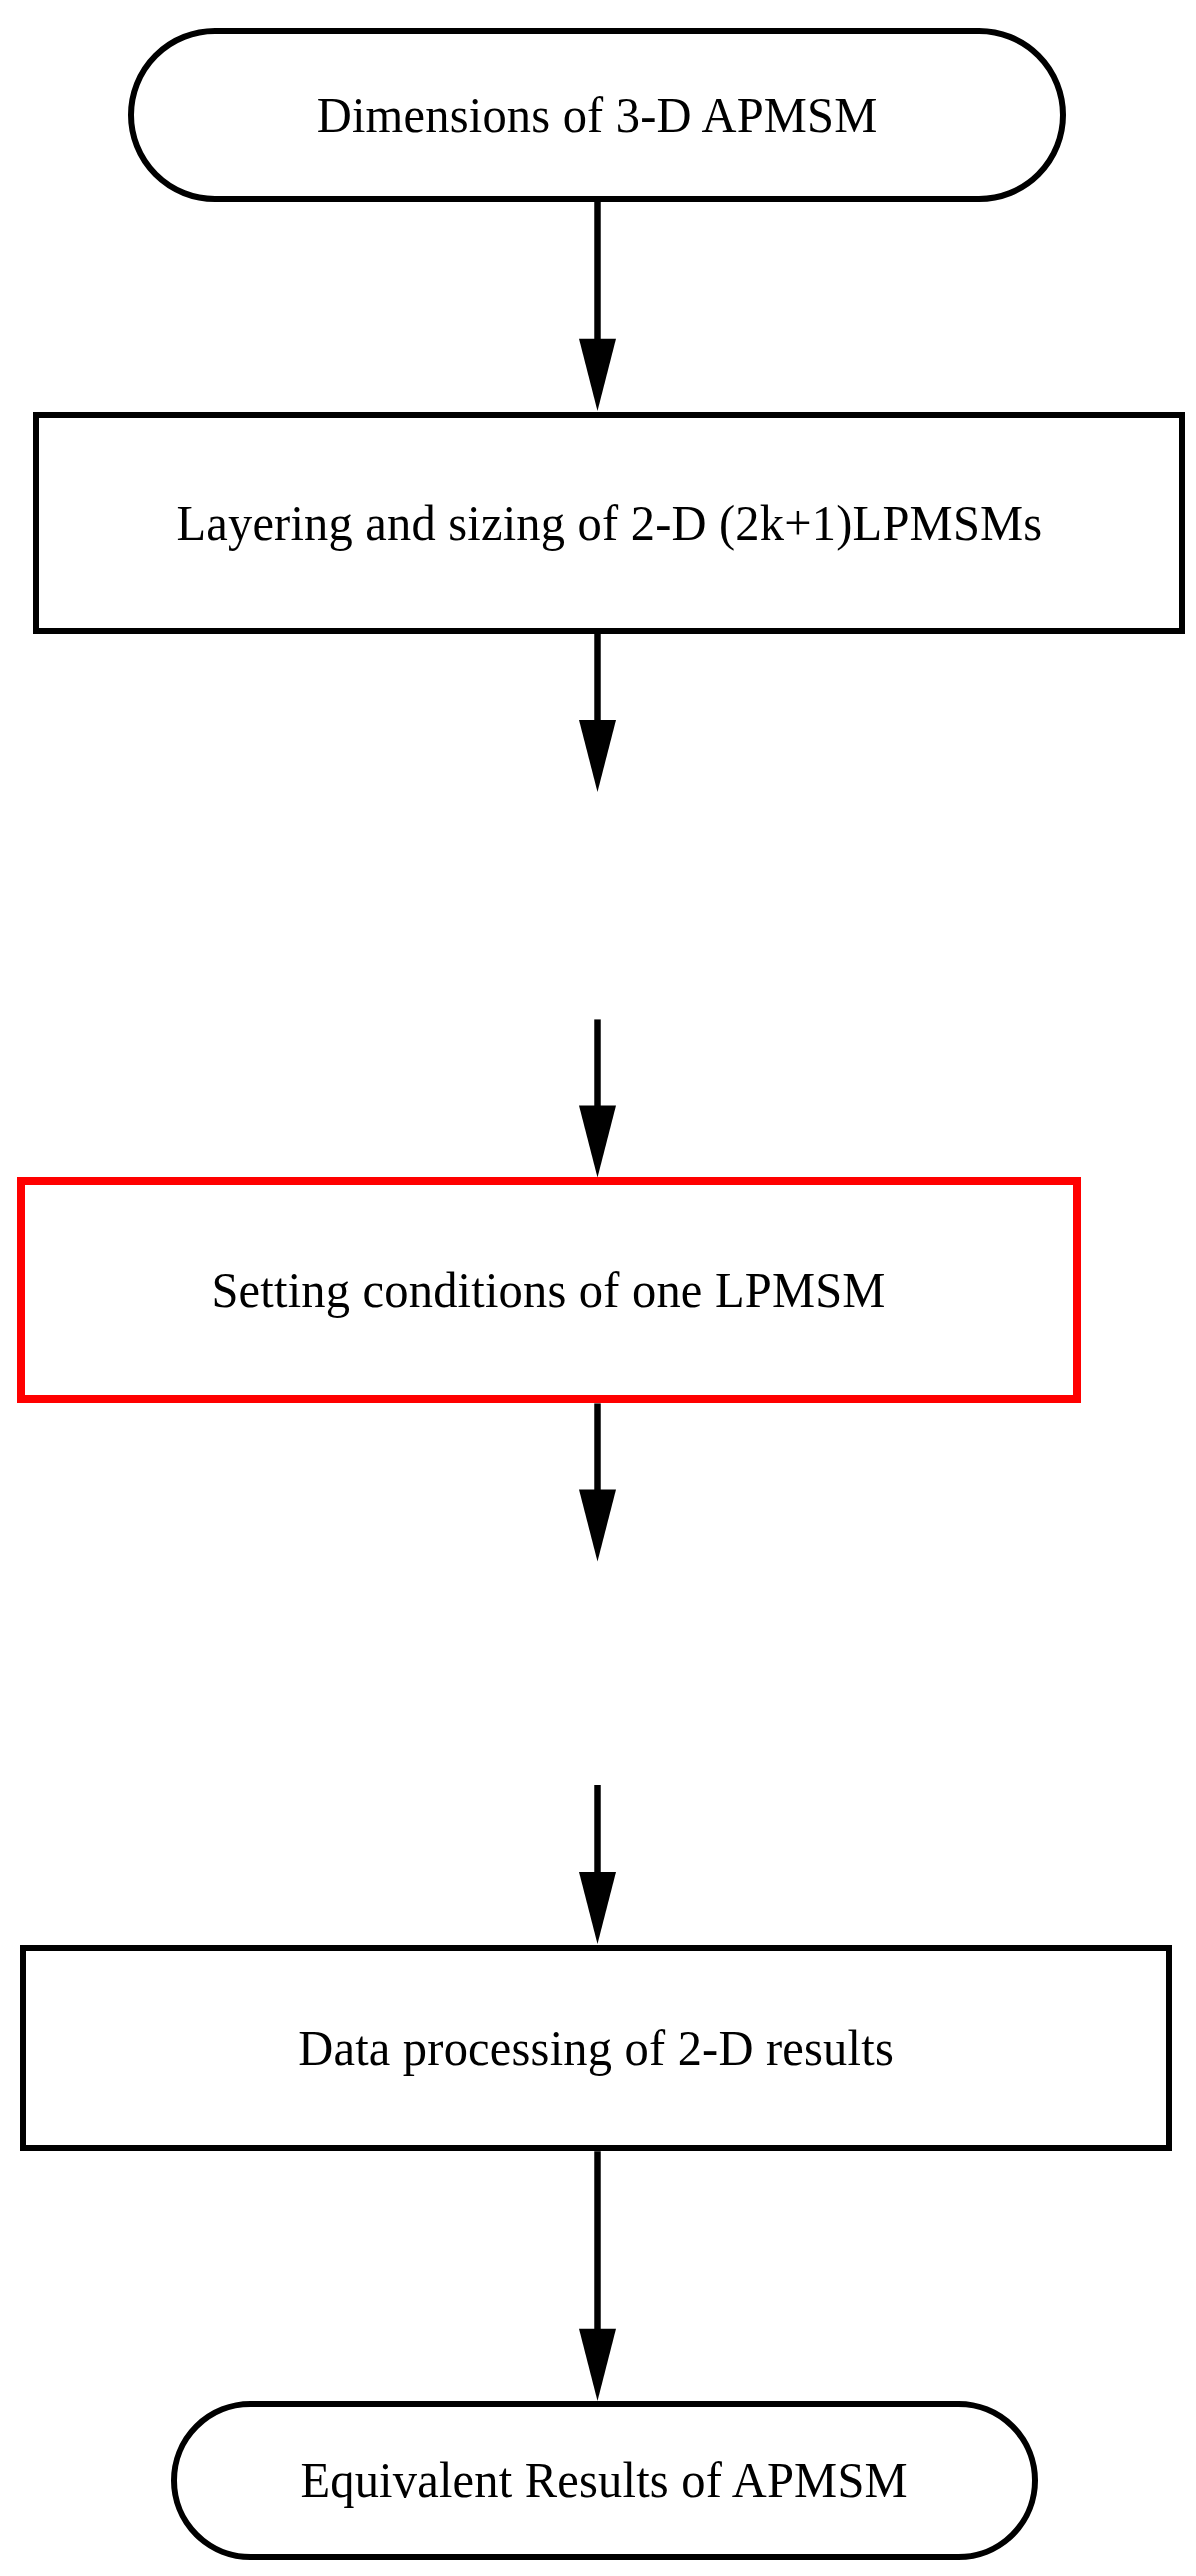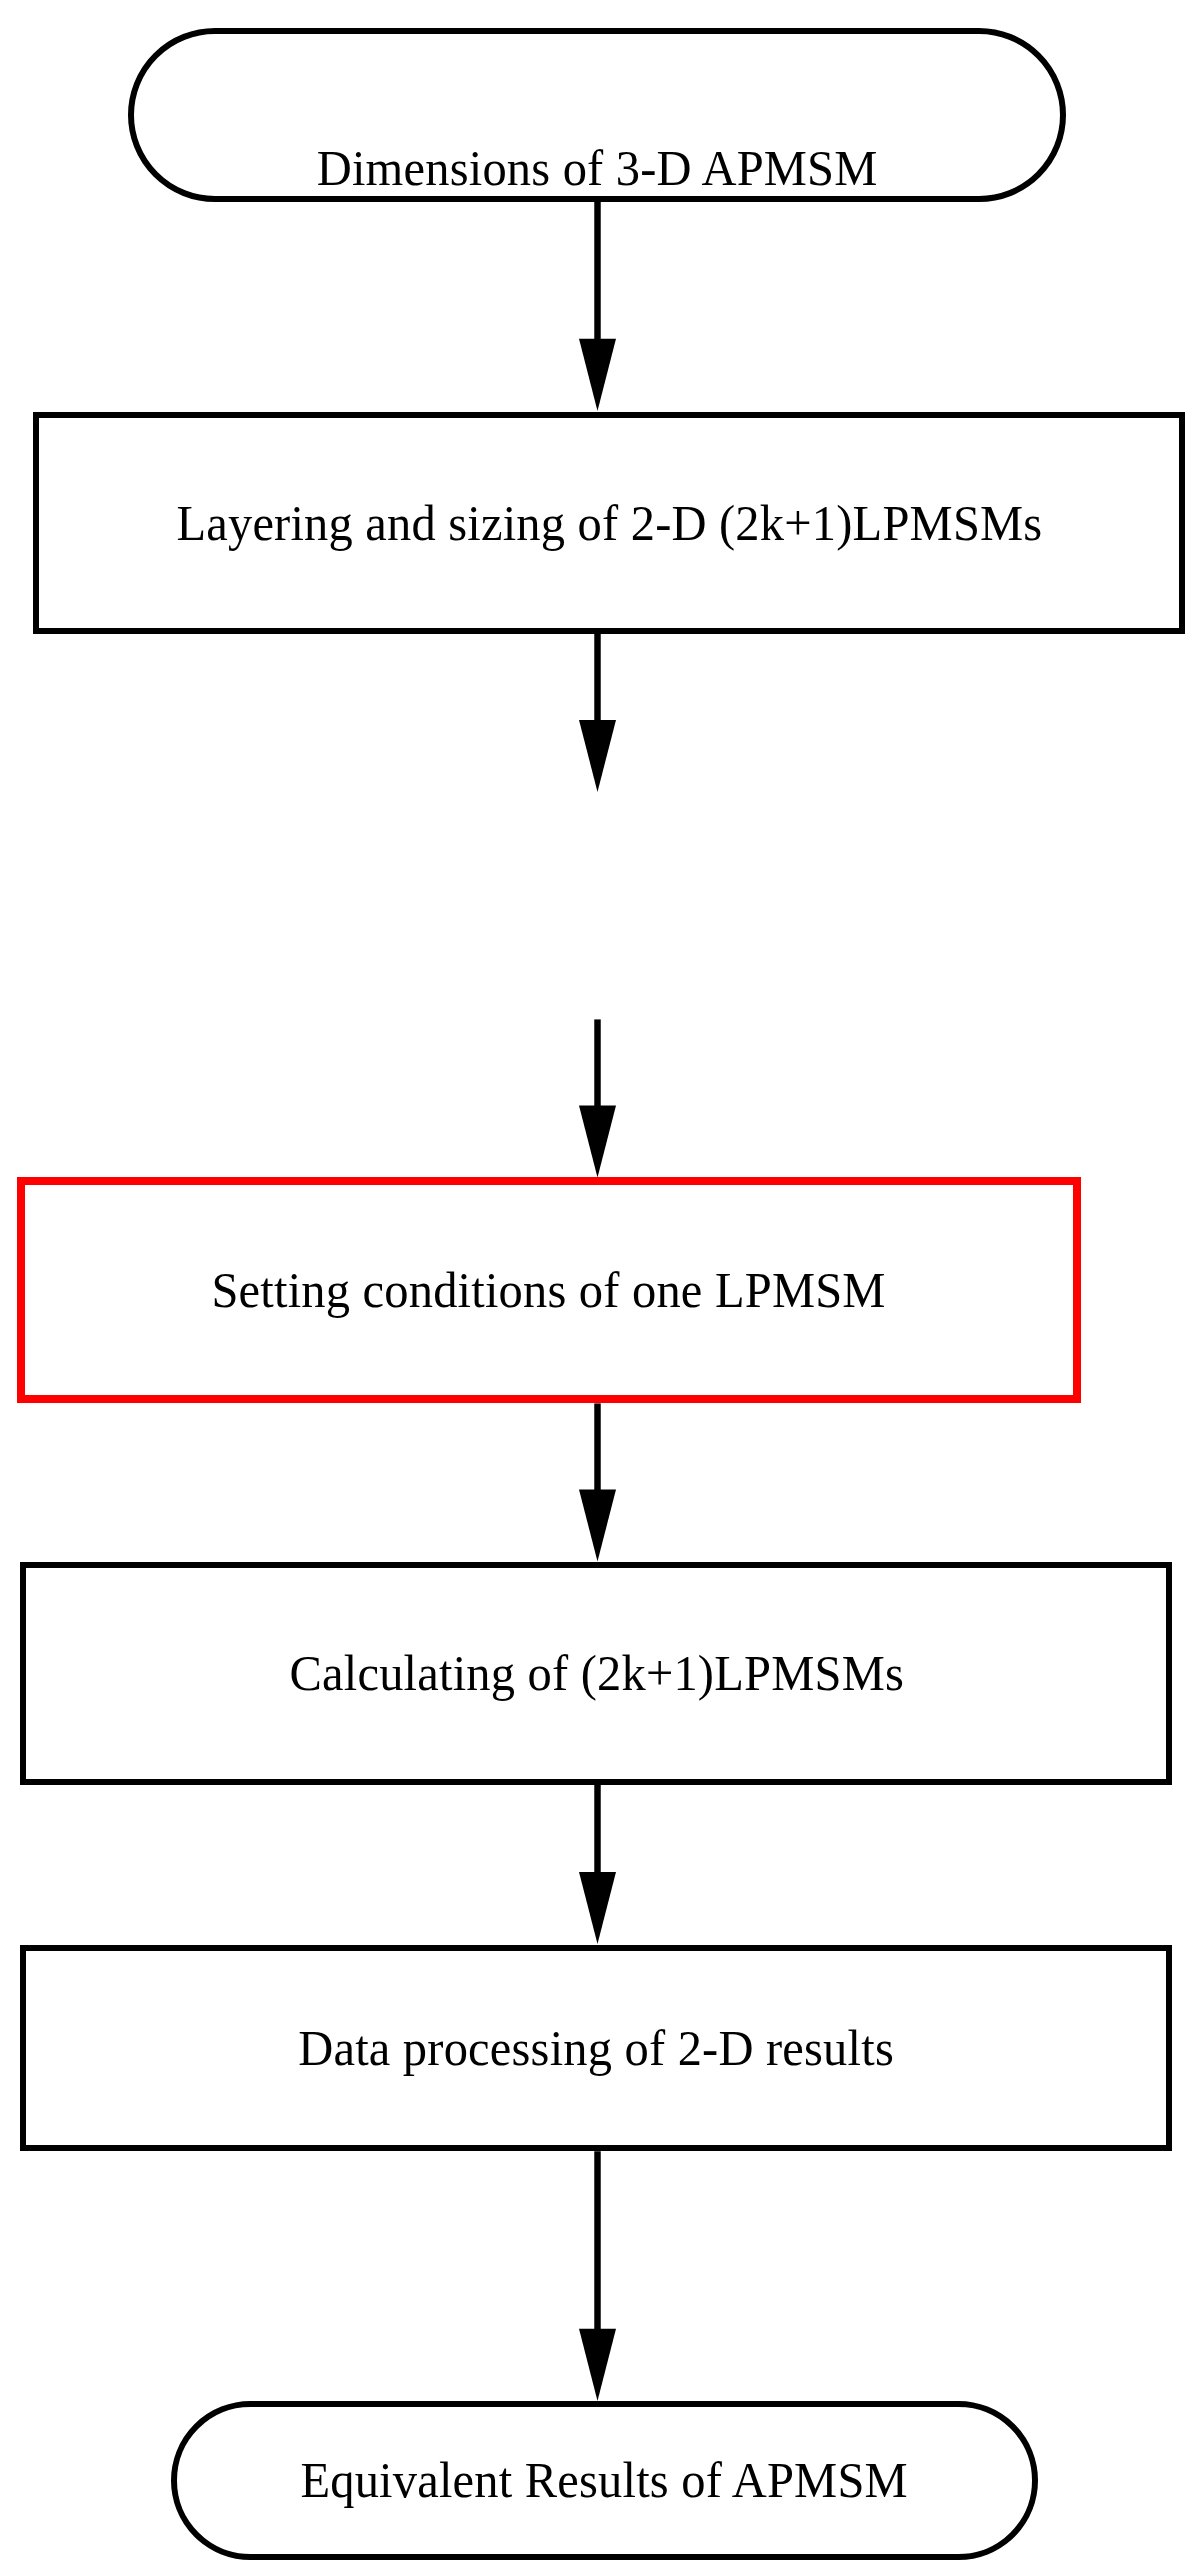--- a/index.html
+++ b/index.html
@@ -51,36 +51,33 @@
   .connector svg {
     display: block;
     overflow: visible;
   }
 </style>
 </head>
 <body>
 
 <div id="flowchart-root">
 
-  <div class="node shape-stadium" id="n0" style="left: 128px; top: 28px; width: 938px; height: 174px; border-color: rgb(0, 0, 0); align-items: flex-end;">
+  <div class="node shape-stadium" id="n0" style="left: 128px; top: 28px; width: 938px; height: 174px; border-color: rgb(0, 0, 0);">
     <span class="node-label">Dimensions of 3-D APMSM</span>
   </div>
 
   <div class="node shape-rect-black" id="n1" style="left: 33px; top: 412px; width: 1152px; height: 222px; border-color: rgb(0, 0, 0);">
     <span class="node-label">Layering and sizing of 2-D (2k+1)LPMSMs</span>
   </div>
 
 
   <div class="node shape-rect-red" id="n3" style="left: 16.7px; top: 1177px; width: 1064px; height: 226px; border-color: rgb(255, 0, 0);">
     <span class="node-label">Setting conditions of one LPMSM</span>
   </div>
 
-  <div class="node shape-rect-black" id="n4" style="left: 20.4px; top: 1562px; width: 1152px; height: 223px; border-color: rgb(0, 0, 0);">
-    <span class="node-label">Calculating of (2k+1)LPMSMs</span>
-  </div>
 
   <div class="node shape-rect-black" id="n5" style="left: 20.4px; top: 1945px; width: 1152px; height: 206px; border-color: rgb(0, 0, 0);">
     <span class="node-label">Data processing of 2-D results</span>
   </div>
 
   <div class="node shape-stadium" id="n6" style="left: 171px; top: 2401px; width: 867px; height: 159px; border-color: rgb(0, 0, 0);">
     <span class="node-label">Equivalent Results of APMSM</span>
   </div>
 
   <div id="connector-layer">

